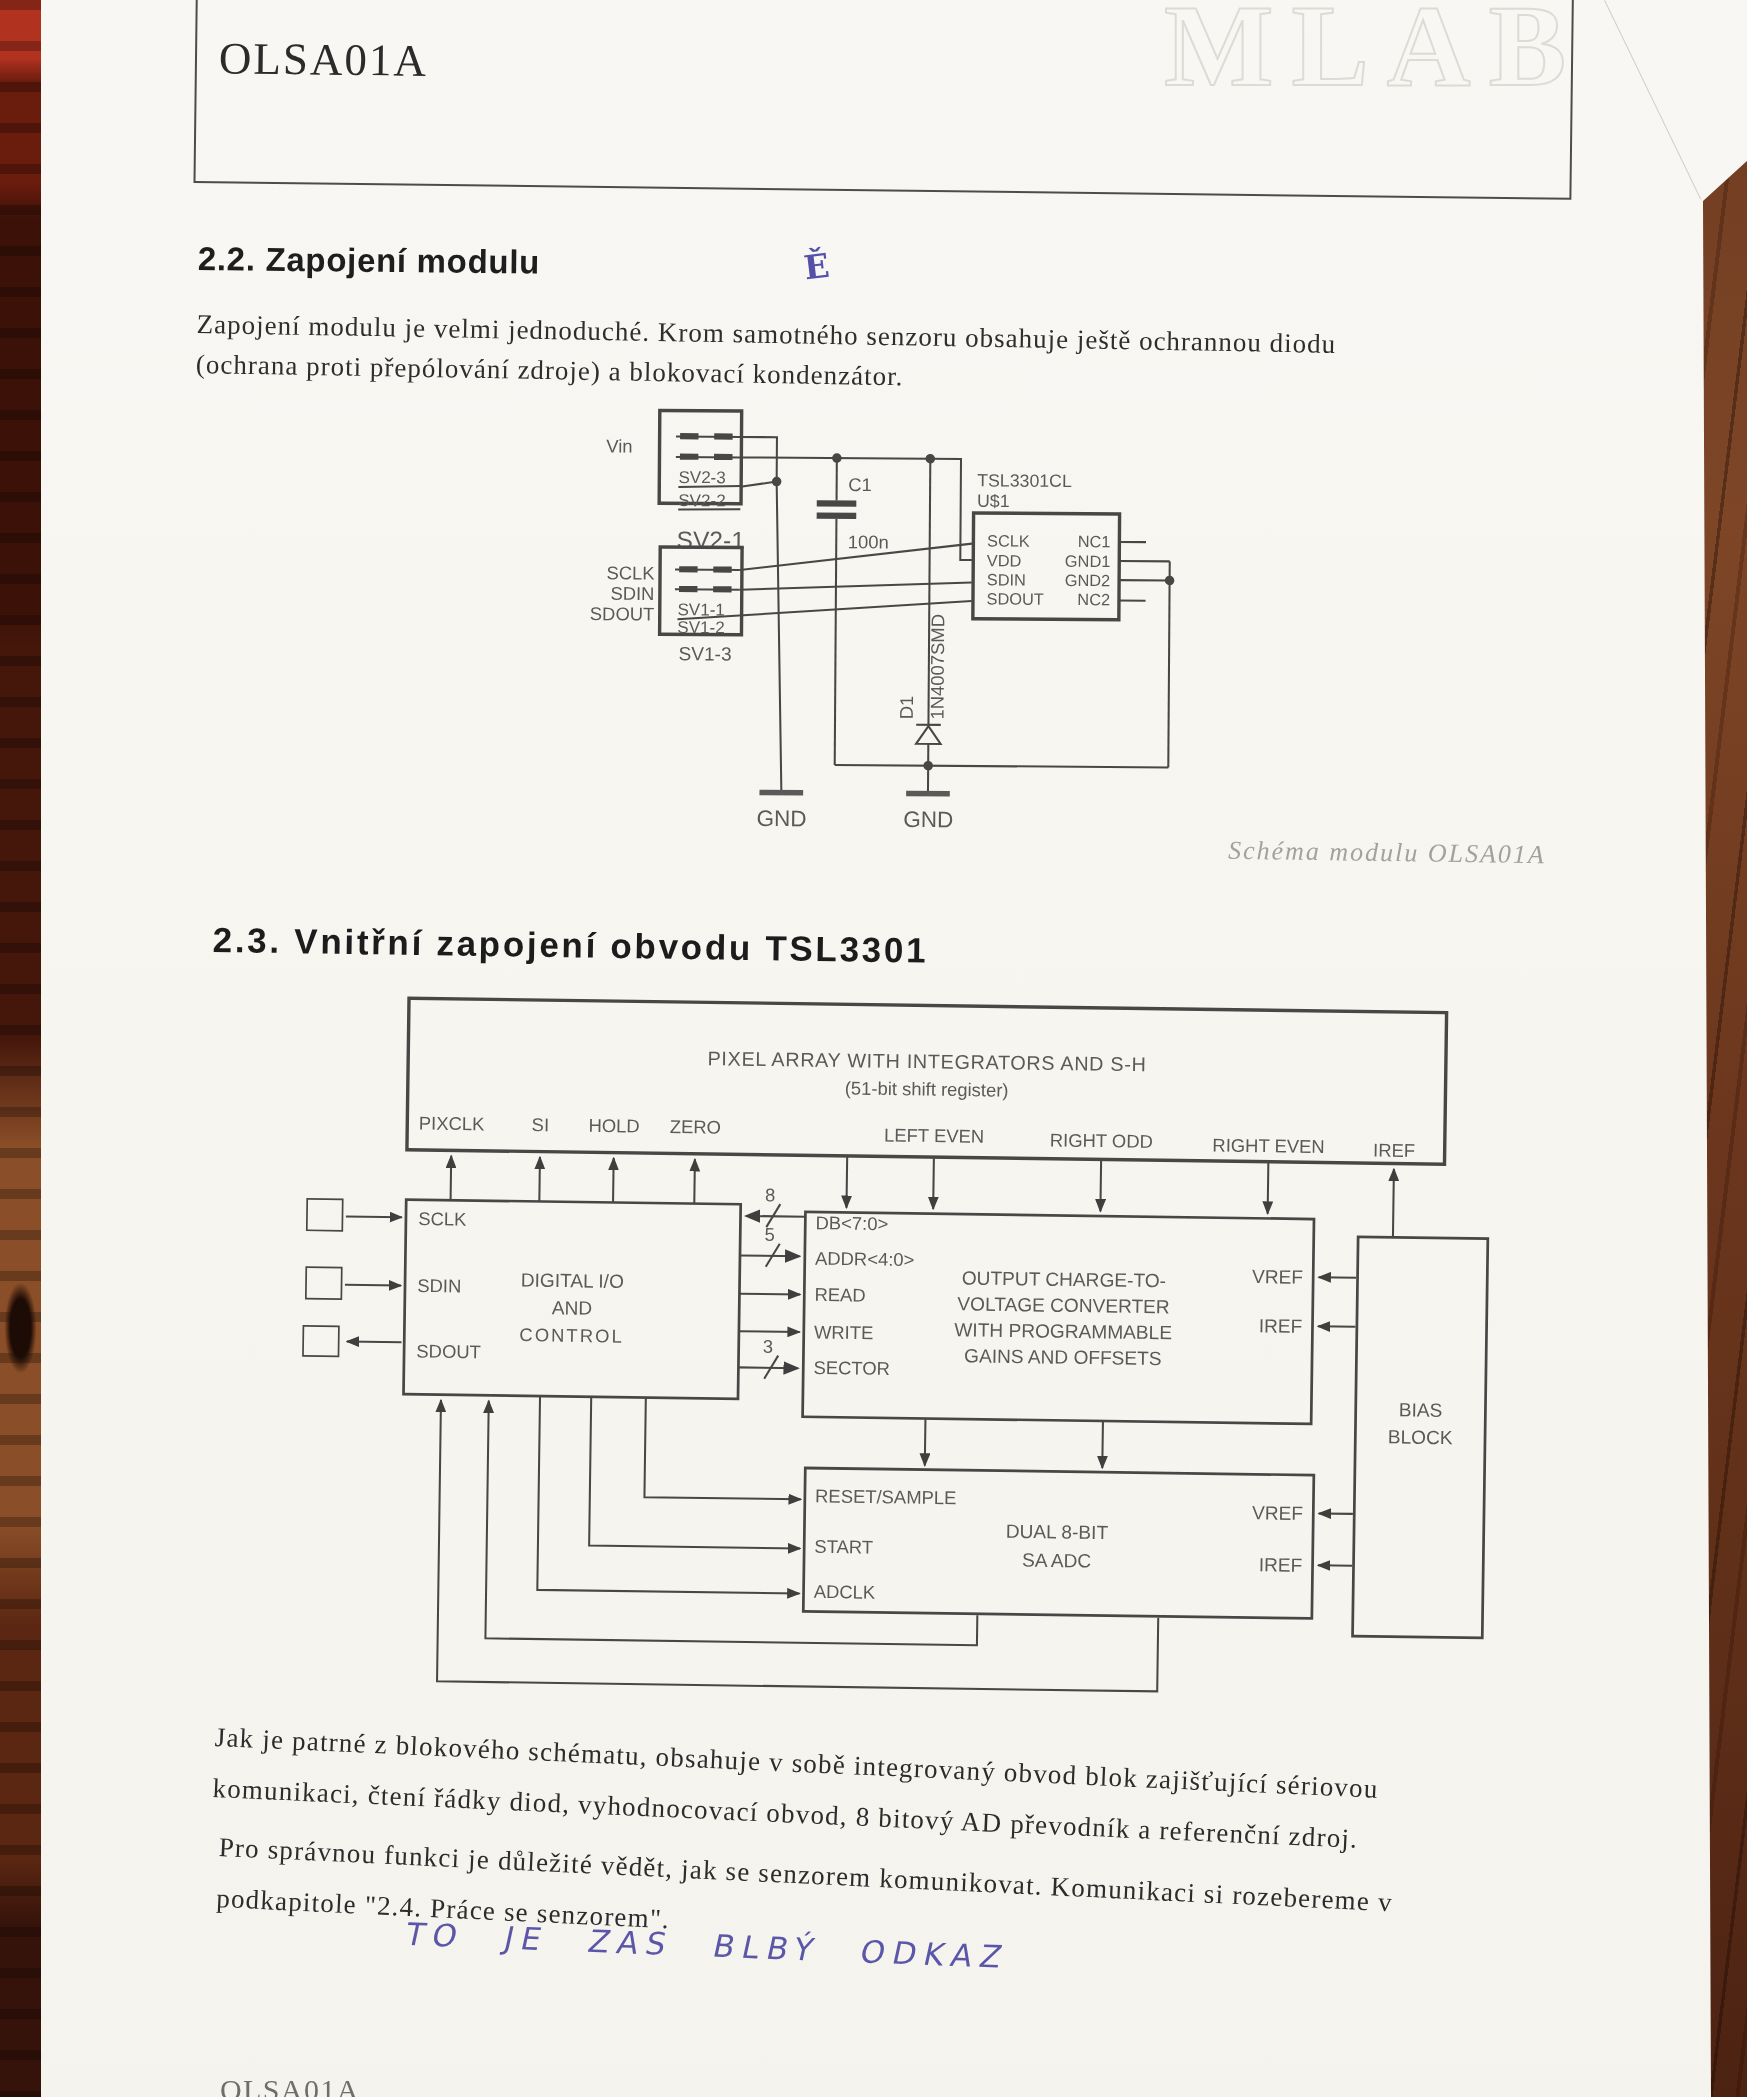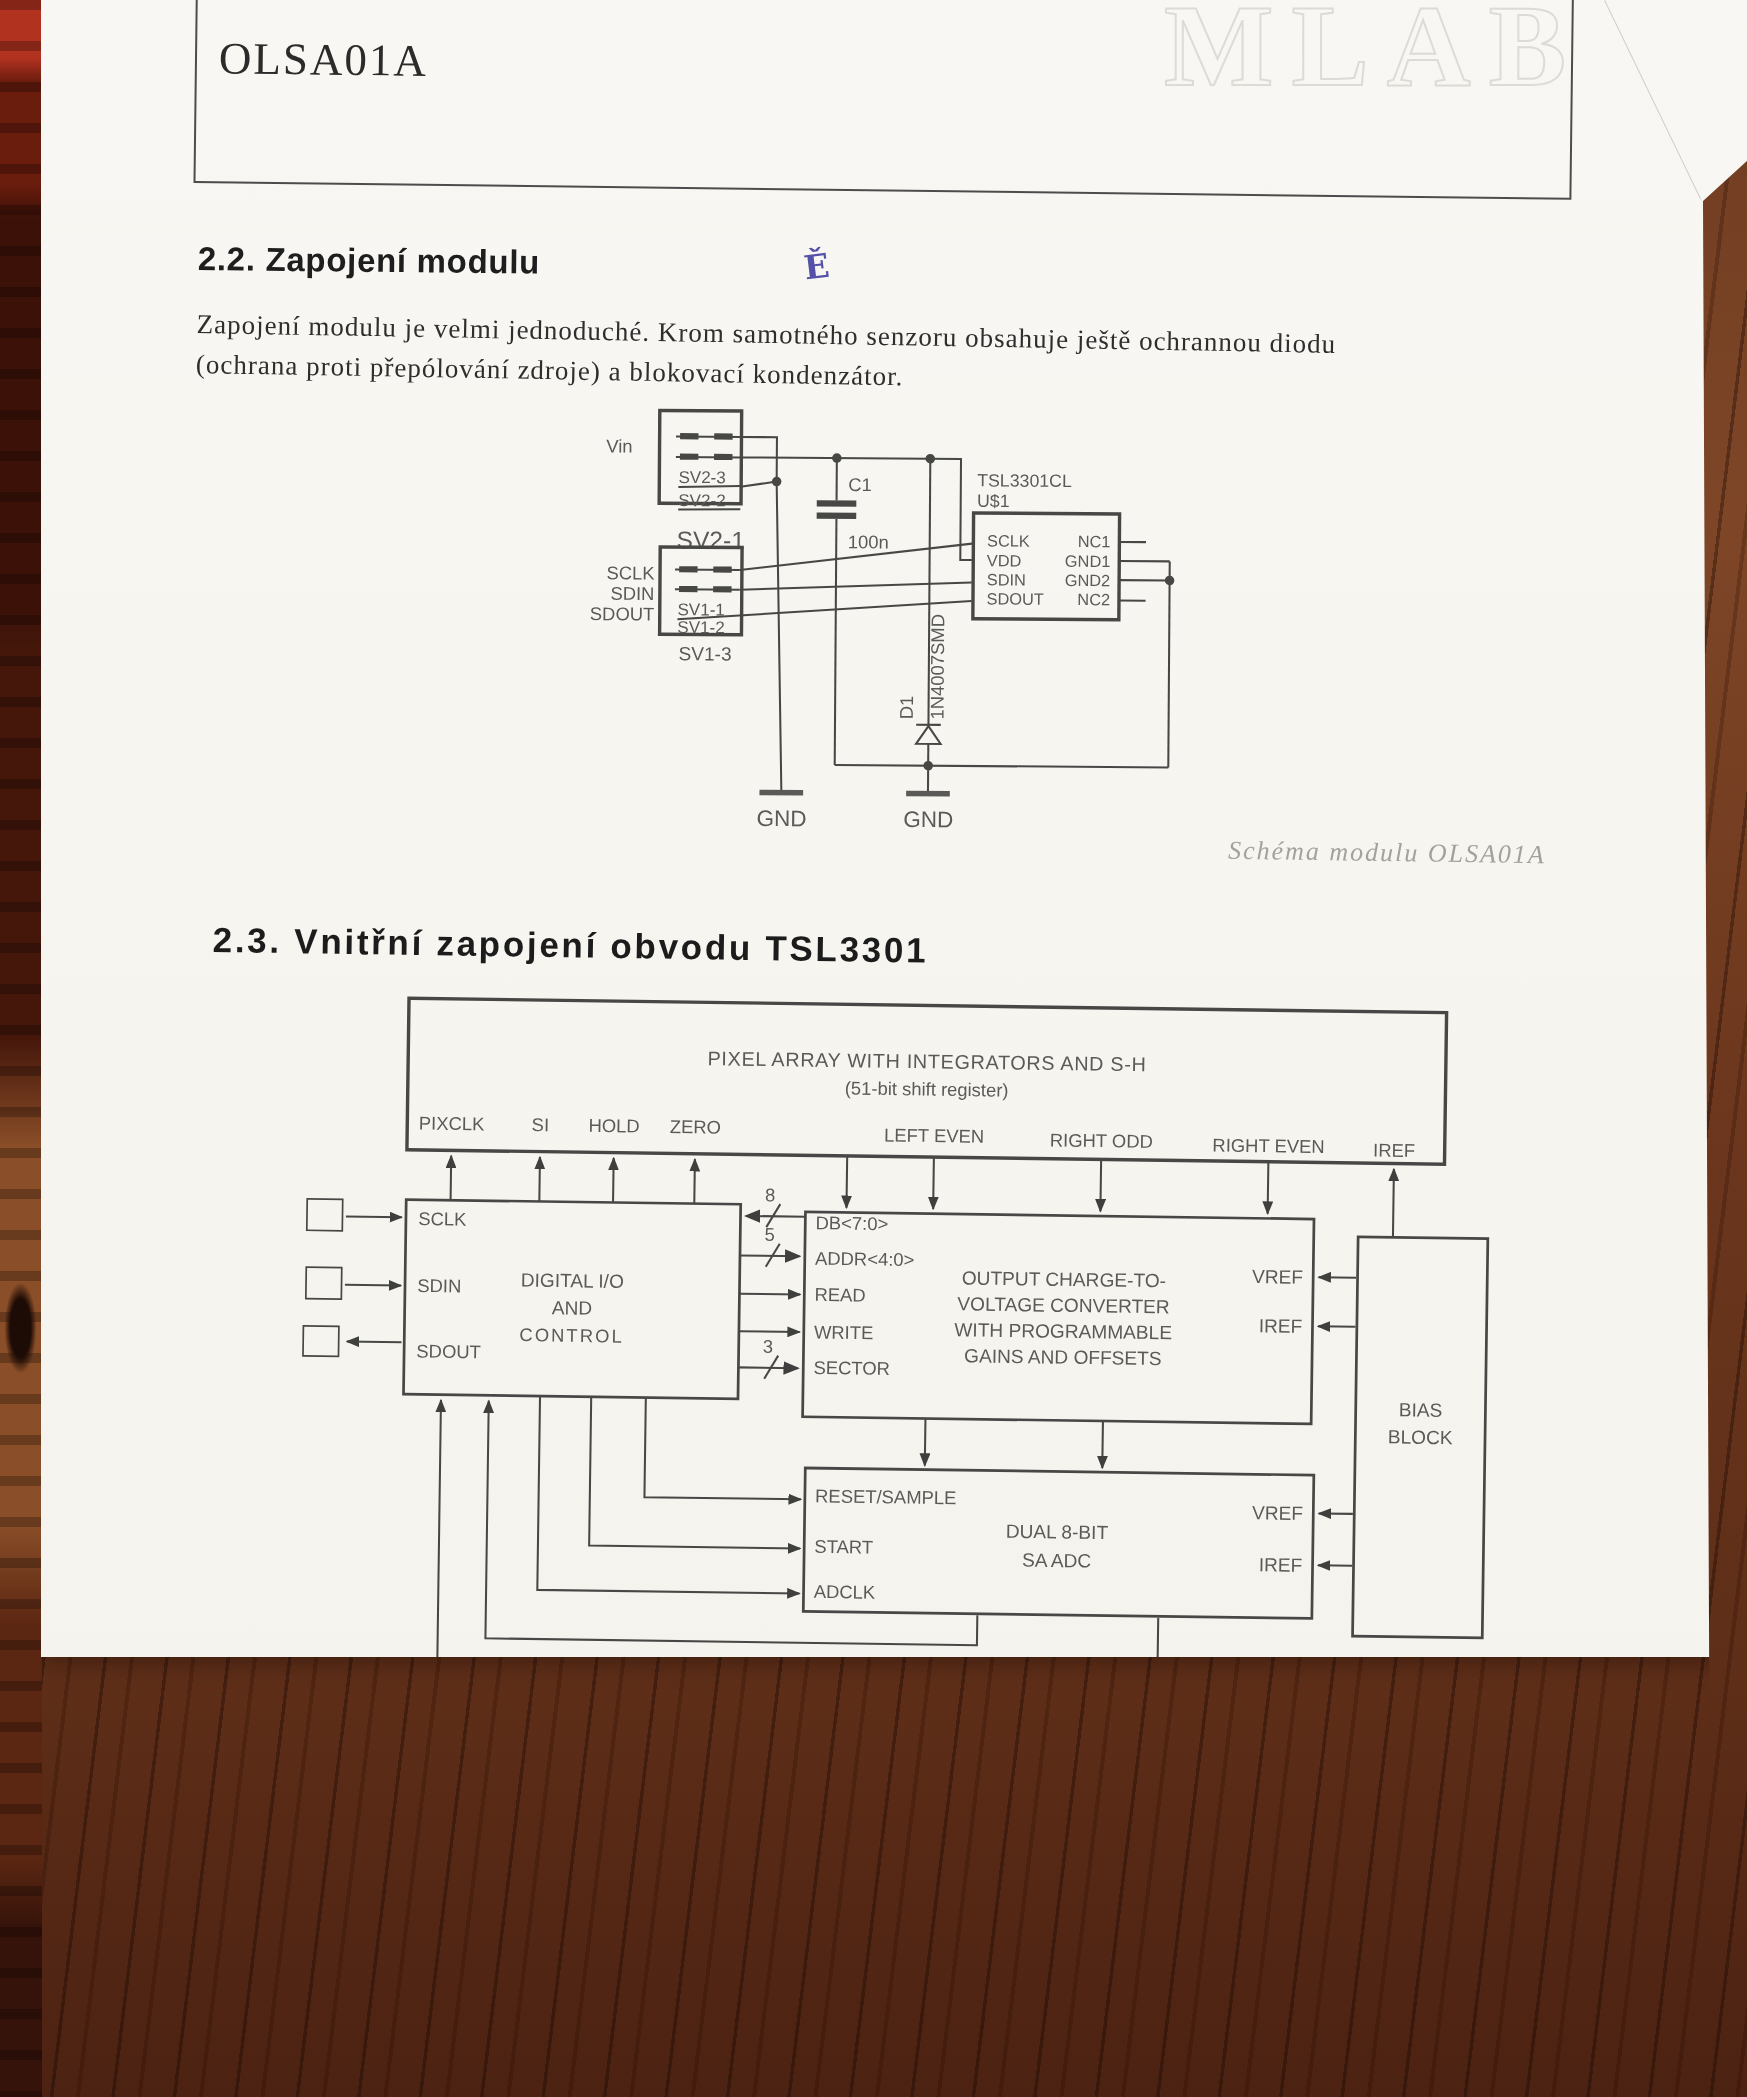--- a/index.html
+++ b/index.html
@@ -11,21 +11,21 @@
     font-family:"Liberation Sans", sans-serif;
   }
   .wood-left{
     position:absolute;left:0;top:0;width:42px;height:2097px;z-index:1;
     background:
       radial-gradient(ellipse 23px 65px at 20.5px 1328px, #1d0b05 0%, #1d0b05 45%, rgba(0,0,0,0) 70%),
       repeating-linear-gradient(180deg, rgba(0,0,0,0.25) 0 9.6px, rgba(0,0,0,0) 9.6px 41px),
       linear-gradient(180deg,#b23220 0 58px,#6a1c0d 82px 184px,#3c1208 218px 614px,#45170b 649px 1038px,#8a4e28 1147px 1523px,#5c2712 1625px 1857px,#36130a 1925px 100%);
   }
   .page{
-    position:absolute;left:41px;top:0;width:1707px;height:1657px;z-index:2;
+    position:absolute;left:41px;top:0;width:1707px;height:2097px;z-index:2;
     background:linear-gradient(180deg,#f8f7f3 0%,#f6f5f0 55%,#f4f3ee 100%);
     clip-path:polygon(0 0, 1707px 0, 1707px 160px, 1662px 201px, 1670px 2097px, 0 2097px);
     box-shadow:0 0 27px rgba(0,0,0,0.45);
     overflow:hidden;
     color:#333;
   }
   .crease{position:absolute;left:1564px;top:0;width:221px;height:1.4px;background:#cfcfc9;transform:rotate(64.2deg);transform-origin:0 0;}
   .header-box{
     position:absolute;left:155px;top:-23px;width:1374px;height:202px;
     border:2px solid #4c4c4c;transform:rotate(0.7deg);transform-origin:0 0;background:transparent;

